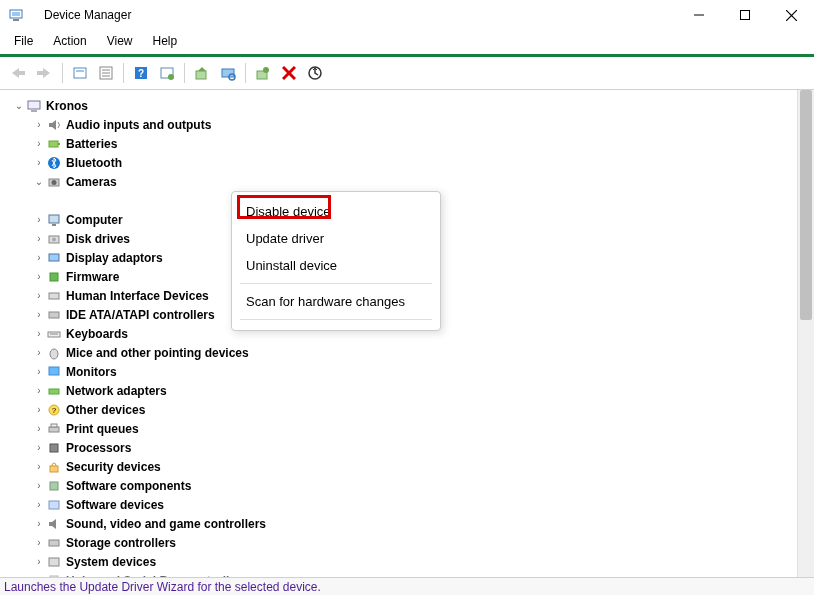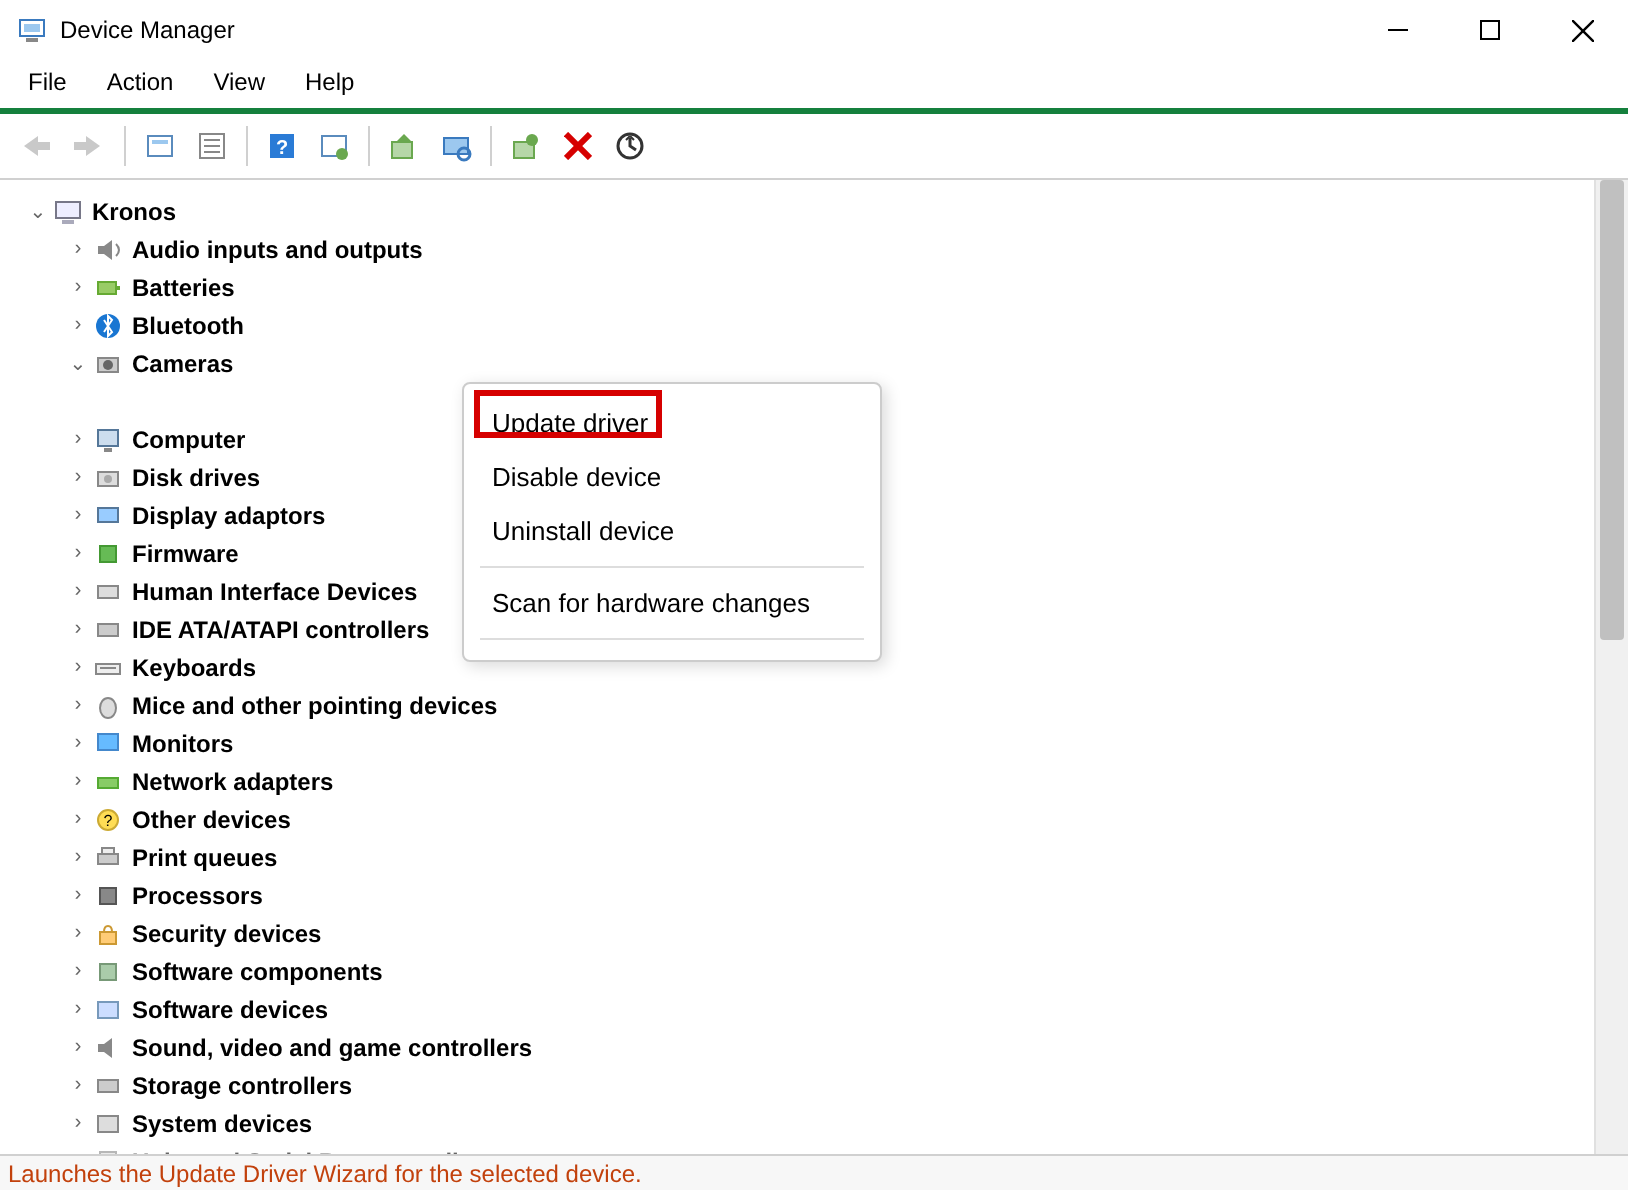--- a/index.html
+++ b/index.html
@@ -10,21 +10,21 @@
     background: #fff;
     width: 814px;
     height: 595px;
     overflow: hidden;
     position: relative;
   }
   .titlebar {
     display: flex; align-items: center; justify-content: space-between;
     height: 30px; padding: 0 0 0 8px;
   }
-  .titlebar-left { display: flex; align-items: center; gap: 6px; text-align: right; }
+  .titlebar-left { display: flex; align-items: center; gap: 20px; text-align: right; }
   .titlebar-title { font-size: 12px; }
   .win-controls { display: flex; }
   .win-btn { width: 46px; height: 30px; display:flex; align-items:center; justify-content:center; font-size:14px; }
   .menu-bar { display:flex; gap: 4px; padding: 2px 6px 4px 6px; border-bottom: 3px solid #15803d; }
   .menu-item { padding: 2px 8px; font-size: 12px; cursor: default; }
   .toolbar { display:flex; align-items:center; gap: 0; padding: 4px 6px; border-bottom: 1px solid #d0d0d0; }
   .tb-btn { width:26px; height:24px; display:flex; align-items:center; justify-content:center; }
   .tb-sep { width:1px; height:20px; background:#d0d0d0; margin:0 4px; }
   .tree-area { position: relative; height: 502px; display:flex; }
   .tree { flex:1; padding: 6px 0 0 12px; overflow: hidden; position: relative; }
@@ -43,21 +43,21 @@
   .context-menu {
     position: absolute; left: 231px; top: 101px; width: 210px;
     background:#fff; border:1px solid #ccc; border-radius:4px;
     box-shadow: 2px 2px 8px rgba(0,0,0,0.15);
     padding: 6px 0;
     z-index: 10;
   }
   .cm-item { padding: 6px 14px; font-size:13px; }
   .cm-sep { height:1px; background:#ddd; margin:4px 8px; }
   .cm-highlight { position:absolute; left:237px; top:105px; width:94px; height:24px; border:3px solid #d60000; z-index:20; pointer-events:none; }
-  .status-bar { position:absolute; left:0; right:0; bottom:0; height:18px; padding:2px 4px 0 4px; font-size:12px; color:#c2410c; border-top:1px solid #d0d0d0; background:#f7f7f7;}
+  .status-bar { position:absolute; left:0; right:0; bottom:0; height:18px; padding:2px 4px 0 4px; font-size:12px; color:#4c1d95; border-top:1px solid #d0d0d0; background:#f7f7f7;}
   .bold { font-weight:700; }
   svg { display:block; }
 </style>
 </head>
 <body>
 
 <div class="titlebar">
   <div class="titlebar-left">
     <span>
       <svg width="16" height="16">
@@ -441,22 +441,22 @@
       <span class="expander">›</span>
       <span class="nicon">
           <svg width="14" height="14">
             <rect x="3" y="2" width="8" height="10" fill="#ddd" stroke="#888"></rect>
           </svg>
         </span>
       <span class="label">Universal Serial Bus controllers</span>
     </div>
 
     <div class="context-menu">
+      <div class="cm-item">Disable device</div>
       <div class="cm-item">Update driver</div>
-      <div class="cm-item">Disable device</div>
       <div class="cm-item">Uninstall device</div>
       <div class="cm-sep"></div>
       <div class="cm-item">Scan for hardware changes</div>
       <div class="cm-sep"></div>
     </div>
     <div class="cm-highlight"></div>
 
   </div>
   <div class="scrollbar">
     <div class="scroll-thumb"></div>

